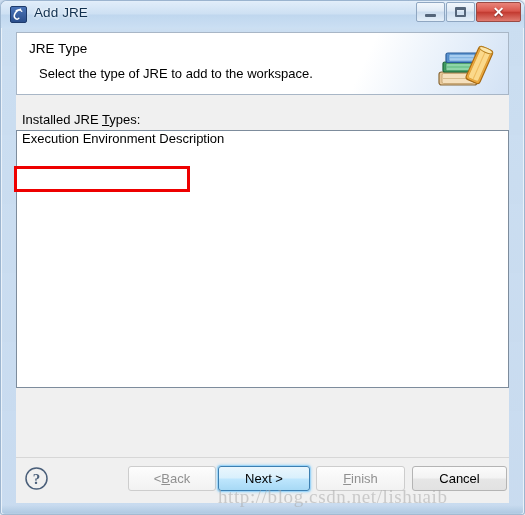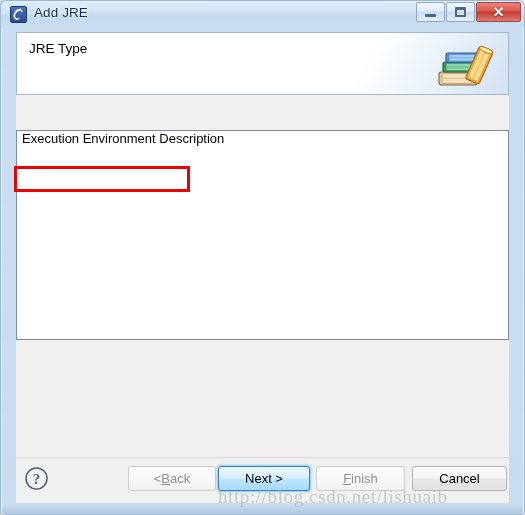--- a/index.html
+++ b/index.html
@@ -222,21 +222,21 @@
     left: 22px; top: 112px;
     font-size: 13px;
     color: #000000;
   }
   .list-label u { text-decoration: underline; }
 
   
   .listbox {
     position: absolute;
     left: 16px; top: 130px;
-    width: 493px; height: 210px;
+    width: 493px; height: 258px;
     background: #ffffff;
     border: 1px solid #7d8c9c;
     box-sizing: border-box;
     overflow: hidden;
   }
   .list-item {
     height: 16px;
     line-height: 16px;
     padding: 0 0 0 5px;
     font-size: 13px;
@@ -382,25 +382,27 @@
 
         <g transform="rotate(24 46 26)">
           <rect x="38" y="6" width="15" height="36" rx="3" fill="#f0a93c" stroke="#a86a12" stroke-width="1.2"></rect>
           <rect x="40" y="8" width="11" height="32" rx="2" fill="#fbd98b" stroke="#d79a33" stroke-width="0.7"></rect>
           <line x1="45.5" y1="9" x2="45.5" y2="39" stroke="#edbb5e" stroke-width="1"></line>
           <ellipse cx="45.5" cy="7.8" rx="7" ry="2.2" fill="#fce6ab" stroke="#b8801f" stroke-width="1"></ellipse>
         </g>
       </svg>
     </div>
     <div class="header-title">JRE Type</div>
+    <div class="header-desc">Select the type of JRE to add to the workspace.</div>
   </div>
   <div class="header-sep"></div>
 
   <div class="body-area"></div>
 
+  <div class="list-label"><span>Installed JRE </span><u>T</u><span>ypes:</span></div>
 
   <div class="listbox">
     <div class="list-item">Execution Environment Description</div>
   </div>
 
   <div class="annot-box"></div>
 
   <div class="btnbar"></div>
 
   <div class="help-btn">

